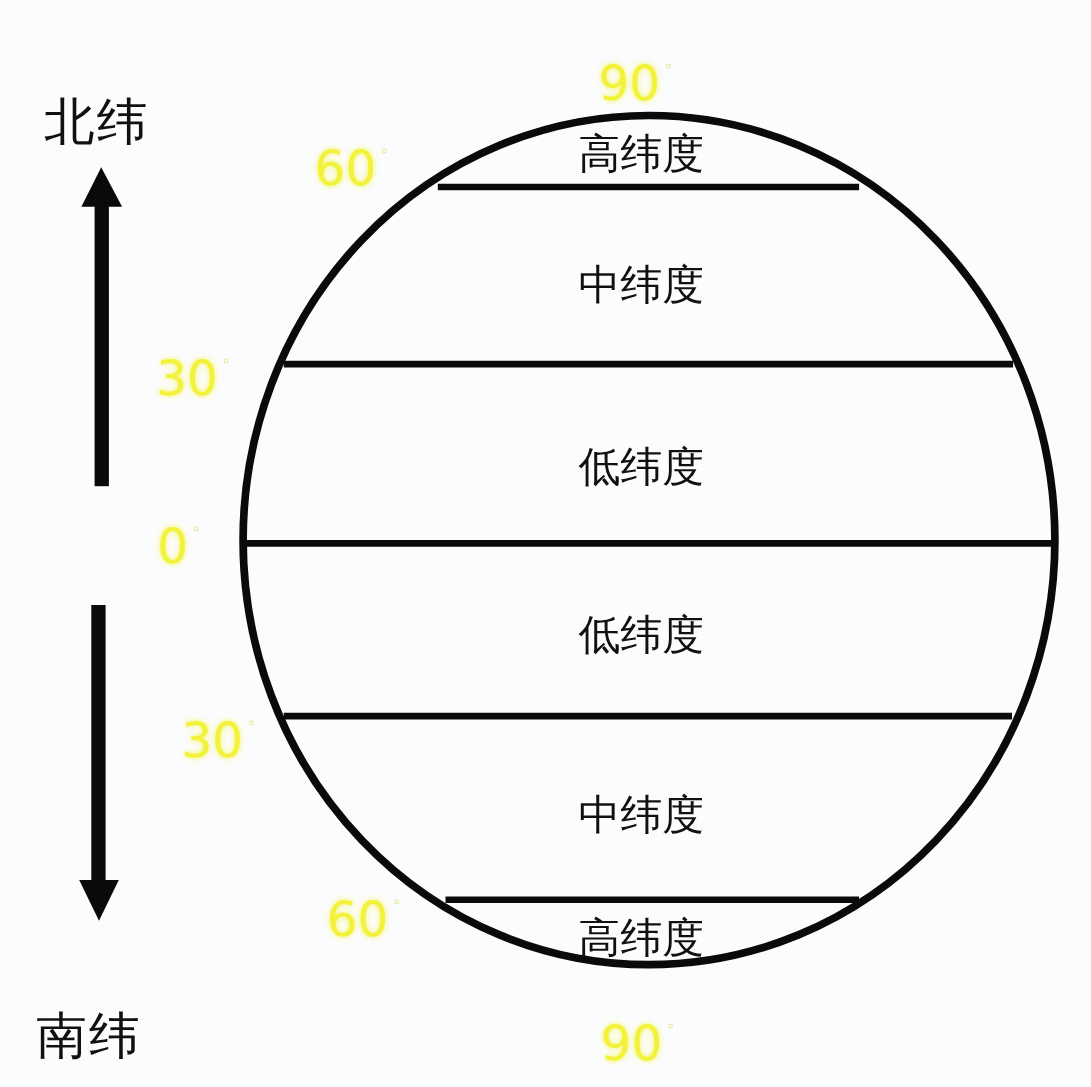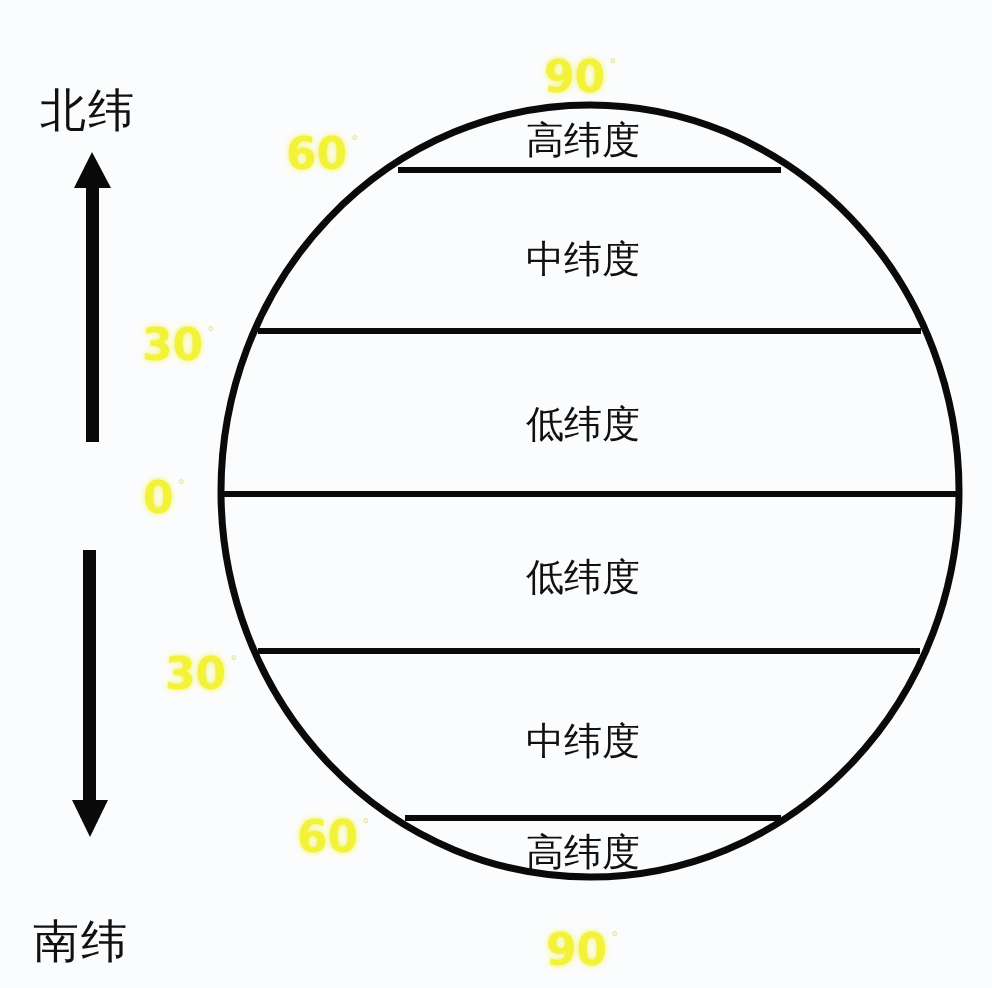--- a/index.html
+++ b/index.html
@@ -2,21 +2,21 @@
 <html><head>
 <meta charset="utf-8">
 <style>
   html, body { margin: 0; padding: 0; }
   body { width: 992px; height: 988px; background: #fbfcfd; position: relative; overflow: hidden;
          font-family: "DejaVu Sans", sans-serif; }
   svg.diagram { position: absolute; left: 0; top: 0; }
   .abs { position: absolute; }
   .dir-label { font-family: "DejaVu Serif", serif; font-size: 46px; color: #111; font-weight: normal; line-height: 1; letter-spacing: 2px; text-align: right; }
   .zone-label { font-size: 38px; color: #111; line-height: 1; white-space: nowrap; transform: translateX(-50%); text-align: center; }
-  .deg { color: #f2f23a; font-size: 44px; line-height: 1; text-shadow: 0 0 4px #f4f47a, 0 0 8px #fafaa8; white-space: nowrap; font-weight: bold; }
+  .deg { color: #f2f23a; font-size: 44px; line-height: 1; text-shadow: 0 0 4px #f4f47a, 0 0 8px #fafaa8; white-space: nowrap; }
   .deg sup { font-size: 14px; vertical-align: top; position: relative; top: 2px; margin-left: 4px; color: #e8e8a0; text-shadow: none; }
 </style>
 </head>
 <body>
 
 <svg class="diagram" width="992" height="988" viewBox="0 0 992 988">
 
   <ellipse cx="590" cy="491" rx="369" ry="386" fill="none" stroke="#0a0a0a" stroke-width="7"></ellipse>
 
   <line x1="398" y1="170" x2="781" y2="170" stroke="#0a0a0a" stroke-width="6"></line>

